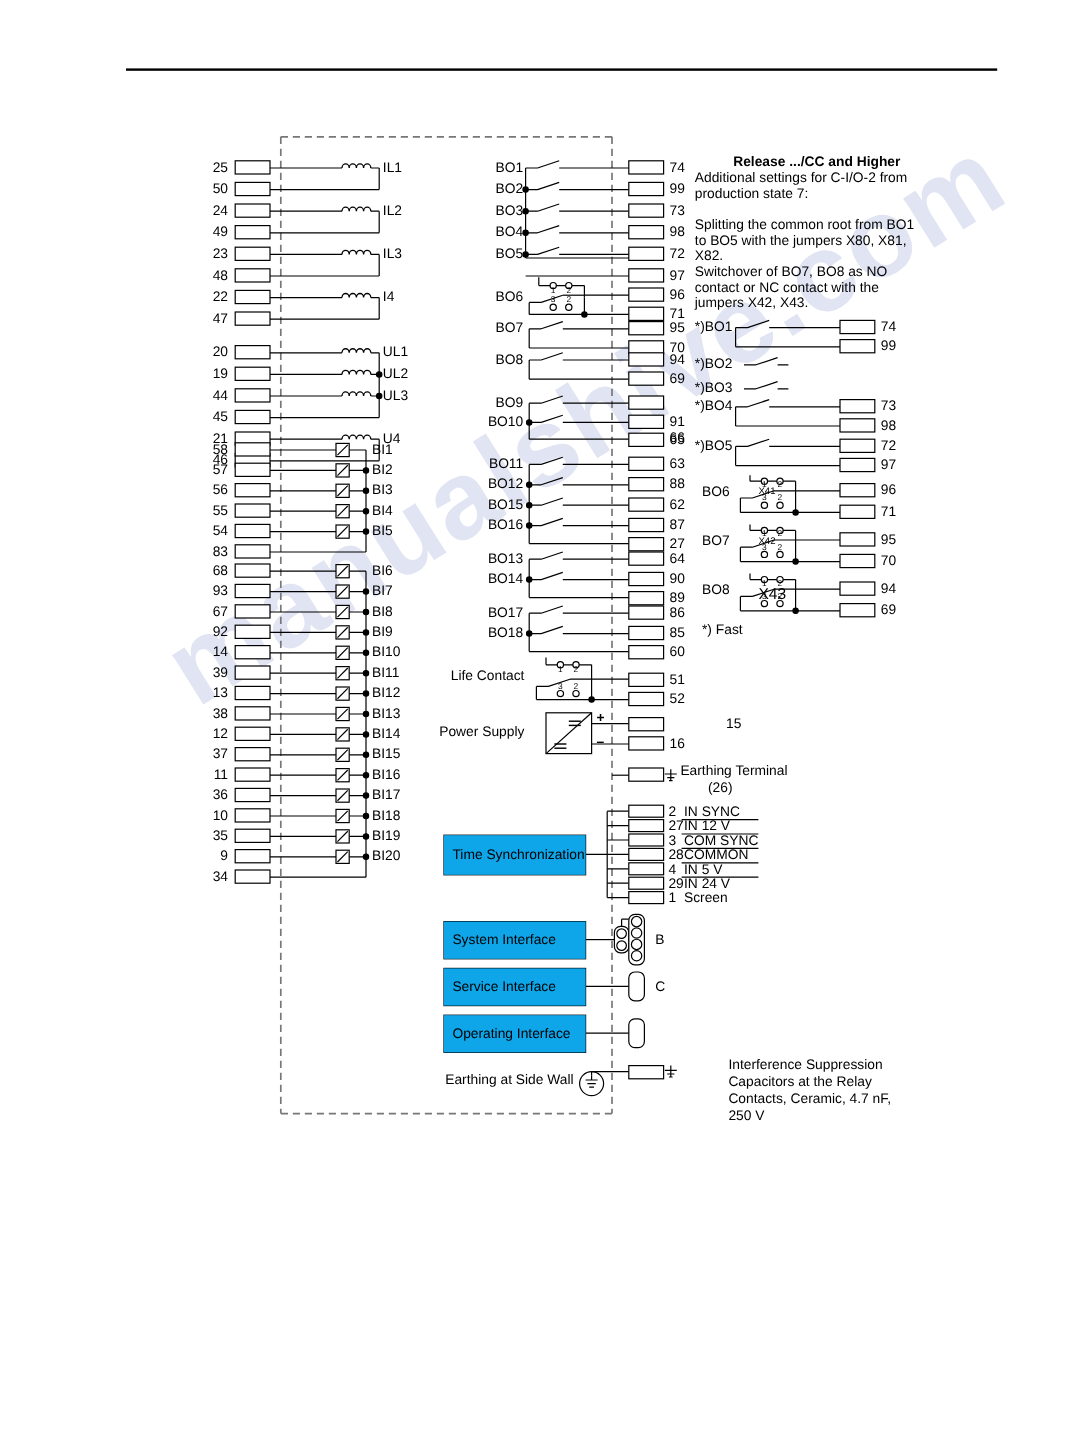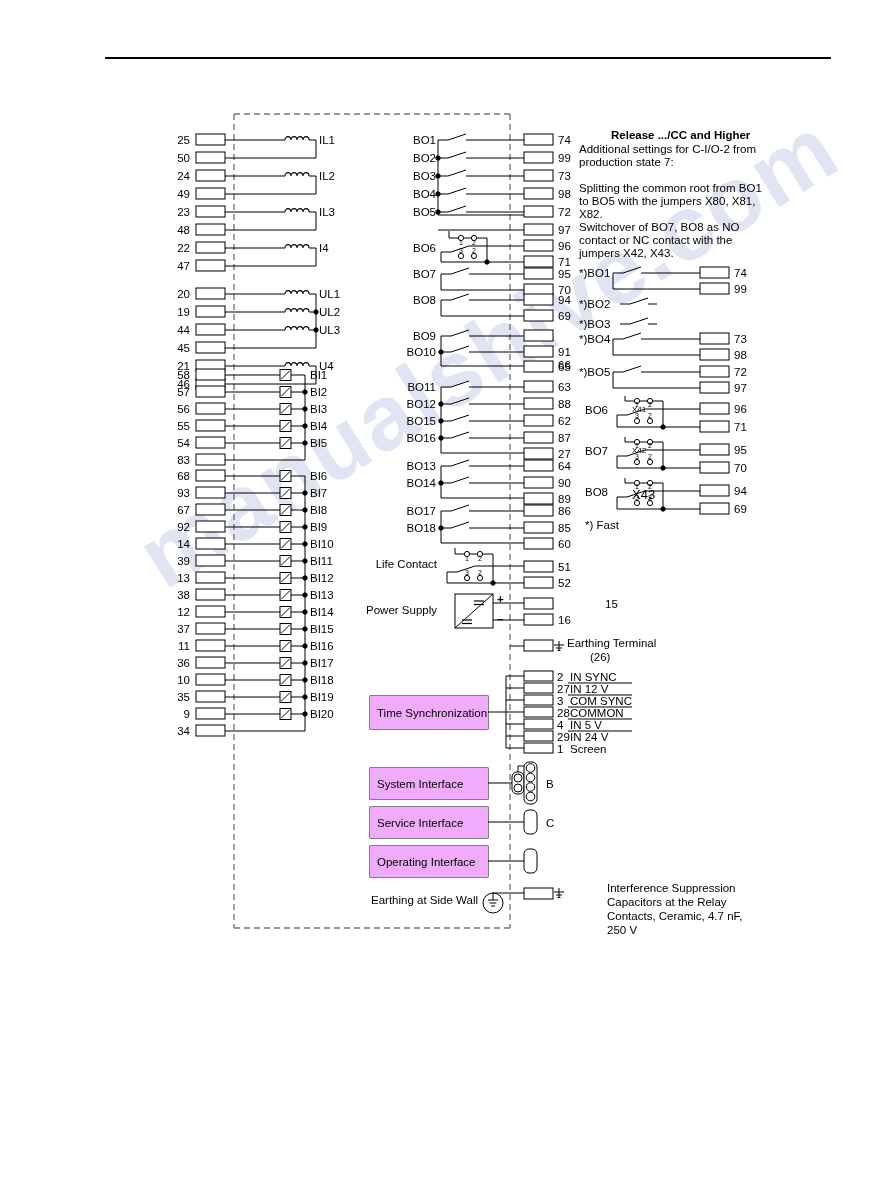--- a/index.html
+++ b/index.html
@@ -5,21 +5,21 @@
   html,body{margin:0;padding:0;}
   body{width:893px;height:1191px;background:#fff;
        font-family:"Liberation Sans",sans-serif;position:relative;overflow:hidden;}
   .page{position:absolute;inset:0;}
   .hrule{position:absolute;left:105px;top:57px;width:726px;height:1.5px;background:#000;}
   .diagram{position:absolute;left:0;top:0;width:893px;height:1191px;}
   svg{position:absolute;left:0;top:0;}
   .txt{position:absolute;font-size:11.5px;color:#000;white-space:nowrap;line-height:1.26;}
   .txt.r{text-align:right;}
   .bold{font-weight:bold;}
-  .blk{position:absolute;border:1px solid #000;background:#f0abfc;
+  .blk{position:absolute;border:1px solid #000;background:#0ea5e9;
        font-size:11.5px;display:flex;align-items:center;padding-left:7px;box-sizing:border-box;}
   .wm{position:absolute;color:#c9cfe8;font-size:96px;font-weight:bold;
       opacity:.55;letter-spacing:2px;pointer-events:none;
       font-family:"Liberation Sans",sans-serif;}
 </style>
 </head>
 <body>
 
 <div class="page">
 

